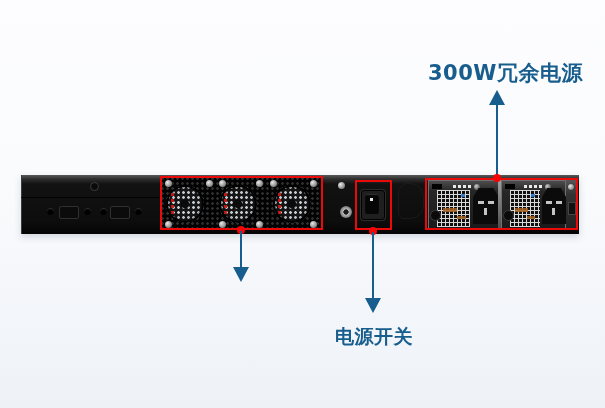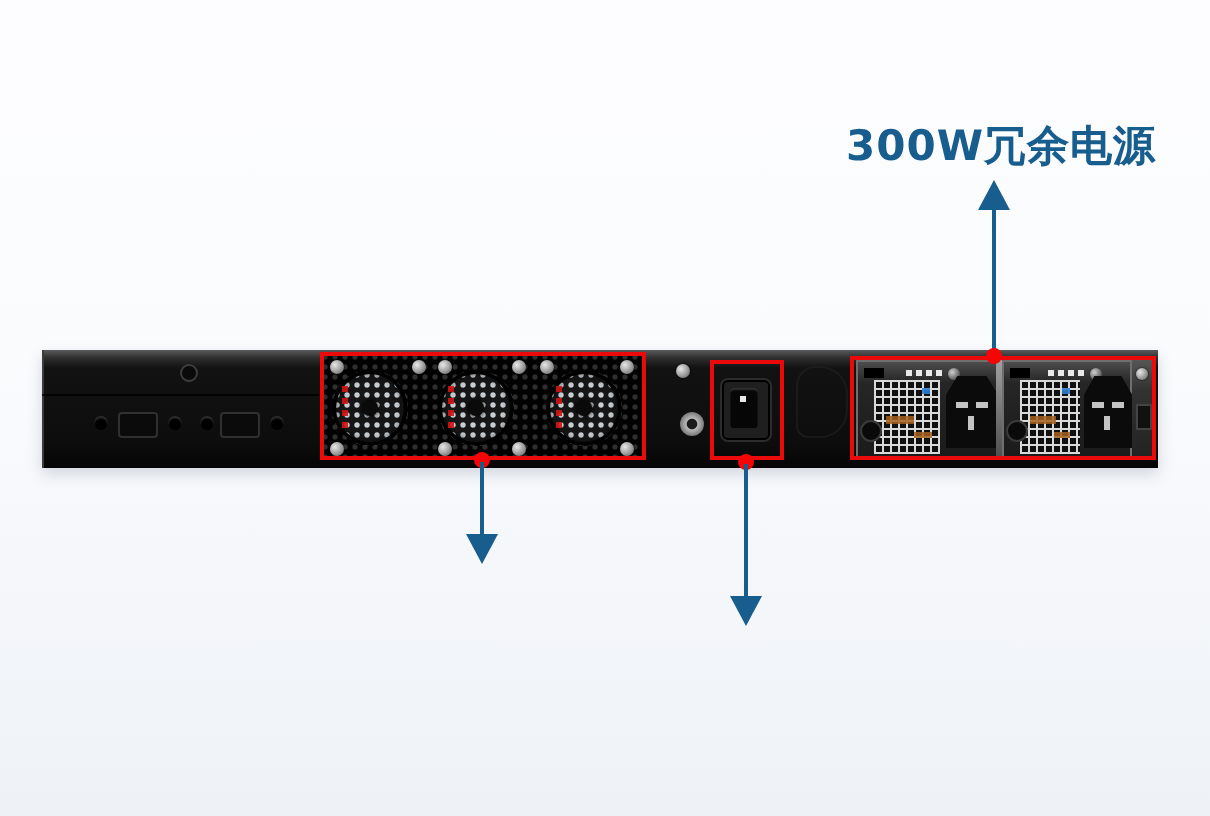--- a/index.html
+++ b/index.html
@@ -84,21 +84,21 @@
   .hl-fans{left:160px;top:176px;width:163px;height:54px;}
   .hl-switch{left:355px;top:180px;width:37px;height:50px;}
   .hl-psu{left:425px;top:178px;width:153px;height:52px;}
   .dot{width:8px;height:8px;border-radius:50%;background:#f50505;}
 
   
   .aline{width:2px;background:#175d8d;}
   .ah-up{width:0;height:0;border-left:8px solid transparent;border-right:8px solid transparent;border-bottom:15px solid #175d8d;}
   .ah-down{width:0;height:0;border-left:8px solid transparent;border-right:8px solid transparent;border-top:15px solid #175d8d;}
   .lbl{color:#175d8d;font-weight:bold;text-align:center;letter-spacing:.5px;}
-  .lbl-psu{left:418px;top:59px;width:165px;font-size:21px;}
+  .lbl-psu{left:418px;top:59px;width:165px;font-size:21px;text-align:right;}
   .lbl-fans{left:161px;top:286px;width:160px;font-size:19px;}
   .lbl-switch{left:294px;top:324px;width:160px;font-size:19px;}
 </style>
 </head>
 <body>
 
 <div class="stage">
 
   <div class="abs chassis"></div>
   <div class="abs seam"></div>
@@ -200,14 +200,15 @@
   <div class="abs aline" style="left:496px;top:104px;height:74px;"></div>
   <div class="abs dot" style="left:493px;top:174px;"></div>
 
   <div class="abs dot" style="left:237px;top:226px;"></div>
   <div class="abs aline" style="left:240px;top:231px;height:37px;"></div>
   <div class="abs ah-down" style="left:233px;top:267px;"></div>
 
   <div class="abs dot" style="left:369px;top:227px;"></div>
   <div class="abs aline" style="left:372px;top:232px;height:67px;"></div>
   <div class="abs ah-down" style="left:365px;top:298px;"></div>
+  <div class="abs lbl lbl-switch">电源开关</div>
 
 </div>
 
 </body></html>

